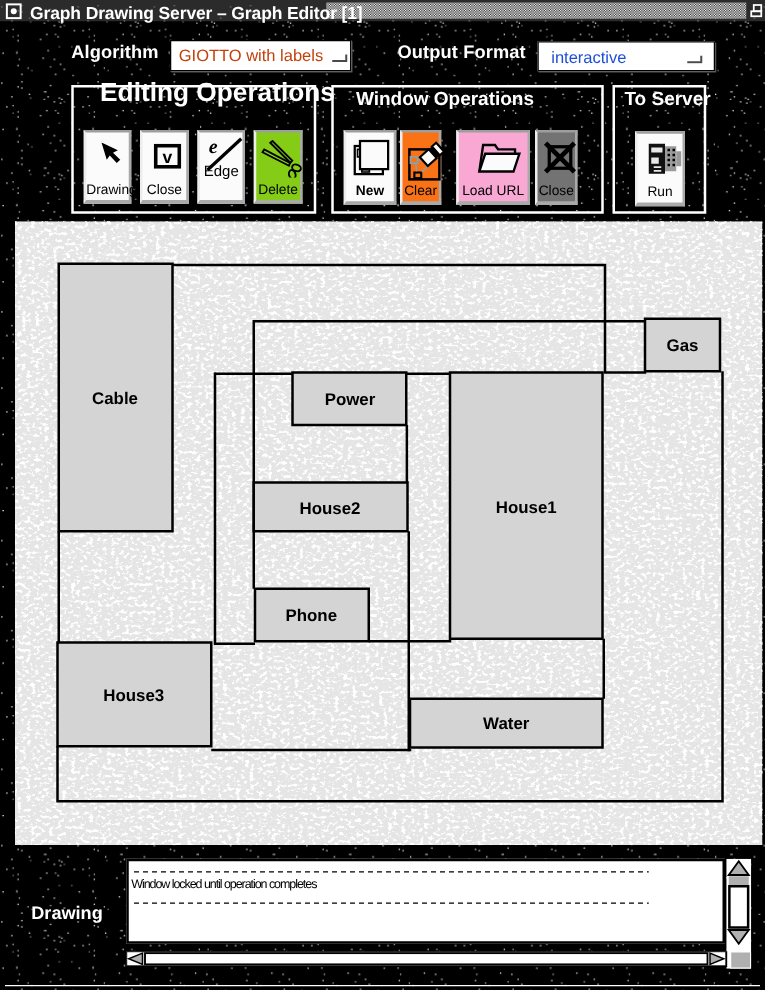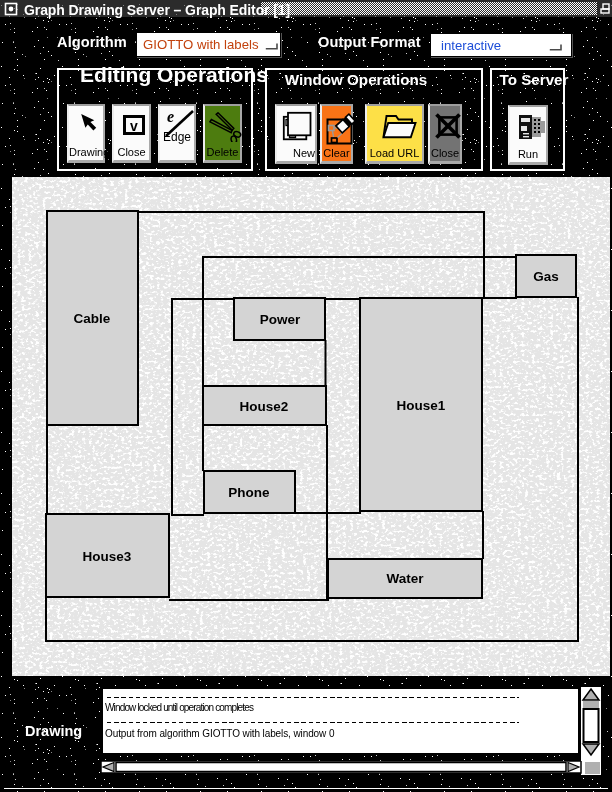--- a/index.html
+++ b/index.html
@@ -118,57 +118,57 @@
 </svg>
 <div class="abs" style="left:0;right:0;bottom:2px;text-align:center;font-size:11px;color:#000;">Close</div>
 </div>
 <div class="abs" style="left:158px;top:104px;width:38px;height:59px;background:#fbfbfb;border-top:2px solid #9e9e9e;border-left:2px solid #ededed;border-right:2px solid #a9a9a9;border-bottom:3px solid #a9a9a9;box-sizing:border-box;">
 <svg class="abs" style="left:3px;top:2px" width="32" height="30" viewBox="0 0 32 30">
 <line x1="3" y1="28" x2="30" y2="3" stroke="#000" stroke-width="2.6"></line>
 <text x="4" y="14" font-size="16" font-weight="bold" font-style="italic" font-family="Liberation Serif,serif">e</text>
 </svg>
 <div class="abs" style="left:0;right:0;bottom:16px;text-align:center;font-size:12px;color:#000;">Edge</div>
 </div>
-<div class="abs" style="left:203px;top:104px;width:39px;height:59px;background:#4d7c0f;border-top:2px solid #9e9e9e;border-left:2px solid #ededed;border-right:2px solid #a9a9a9;border-bottom:3px solid #a9a9a9;box-sizing:border-box;padding-left:20px;">
+<div class="abs" style="left:203px;top:104px;width:39px;height:59px;background:#84cc16;border-top:2px solid #9e9e9e;border-left:2px solid #ededed;border-right:2px solid #a9a9a9;border-bottom:3px solid #a9a9a9;box-sizing:border-box;padding-left:20px;">
 <svg class="abs" style="left:2px;top:6px" width="36" height="30" viewBox="0 0 36 30">
 <g fill="none" stroke="#000" stroke-width="1.5">
 <path d="M9.2 2.2 L25.3 18.2 L26.8 16.4 L11 0.8 Z"></path>
 <path d="M3 9.8 L24.2 20.6 L25 18.4 L4.4 7.6 Z"></path>
 <ellipse cx="30.2" cy="22.3" rx="3.6" ry="2.6" transform="rotate(20 30.2 22.3)"></ellipse>
 <ellipse cx="26.8" cy="27.6" rx="3.6" ry="2.6" transform="rotate(75 26.8 27.6)"></ellipse>
 </g>
 </svg>
 <div class="abs" style="left:0;right:0;bottom:2px;text-align:center;font-size:11px;color:#000;">Delete</div>
 </div>
 <div class="abs" style="left:275px;top:104px;width:42px;height:60px;background:#fbfbfb;border-top:2px solid #9e9e9e;border-left:2px solid #ededed;border-right:2px solid #a9a9a9;border-bottom:3px solid #a9a9a9;box-sizing:border-box;">
 <svg class="abs" style="left:5px;top:5px" width="30" height="30" viewBox="0 0 30 30">
 <rect x="1.8" y="5.8" width="22.5" height="22.5" fill="#fbfbfb" stroke="#000" stroke-width="1.8"></rect>
 <rect x="4" y="8.5" width="2.5" height="6" fill="none" stroke="#000" stroke-width="1.3"></rect>
 <rect x="6" y="1.8" width="22.5" height="22.5" fill="#fbfbfb" stroke="#000" stroke-width="1.8"></rect>
 <rect x="7.5" y="24.8" width="6" height="1.8" fill="none" stroke="#000" stroke-width="1.3"></rect>
 </svg>
-<div class="abs" style="left:0;right:0;bottom:2px;text-align:right;font-size:11px;color:#000;">New</div>
+<div class="abs" style="left:0;right:0;bottom:2px;text-align:center;font-size:11px;color:#000;font-weight:bold;">New</div>
 </div>
 <div class="abs" style="left:320px;top:104px;width:33px;height:60px;background:#f97316;border-top:2px solid #9e9e9e;border-left:2px solid #ededed;border-right:2px solid #a9a9a9;border-bottom:3px solid #a9a9a9;box-sizing:border-box;">
 <svg class="abs" style="left:2px;top:6px" width="36" height="34" viewBox="0 0 36 34">
 <rect x="3.5" y="7.5" width="24" height="24" fill="none" stroke="#000" stroke-width="2"></rect>
 <rect x="4.5" y="13.5" width="5.5" height="5" fill="none" stroke="#9a9a9a" stroke-width="1.6"></rect>
 <line x1="10.5" y1="16" x2="13.5" y2="16" stroke="#9a9a9a" stroke-width="1.4"></line>
 <rect x="7.5" y="26" width="5.5" height="4.5" fill="none" stroke="#000" stroke-width="1.7"></rect>
 <line x1="8.5" y1="19" x2="9.5" y2="25" stroke="#9a9a9a" stroke-width="1.4"></line>
 <line x1="13.5" y1="25.5" x2="21" y2="18.5" stroke="#9a9a9a" stroke-width="1.4"></line>
 <g transform="rotate(-42 19 13.5)">
 <rect x="13.5" y="9" width="9.5" height="9.5" fill="#fbfbfb" stroke="#000" stroke-width="1.7"></rect>
 <rect x="23" y="9" width="3.4" height="9.5" fill="#000"></rect>
 <rect x="26.4" y="9" width="4.6" height="9.5" fill="#fbfbfb" stroke="#000" stroke-width="1.7"></rect>
 </g>
 </svg>
 <div class="abs" style="left:0;right:0;bottom:2px;text-align:center;font-size:11px;color:#000;">Clear</div>
 </div>
-<div class="abs" style="left:365px;top:104px;width:59px;height:60px;background:#fde047;border-top:2px solid #9e9e9e;border-left:2px solid #ededed;border-right:2px solid #a9a9a9;border-bottom:3px solid #a9a9a9;box-sizing:border-box;">
+<div class="abs" style="left:365px;top:104px;width:59px;height:60px;background:#f9a8d4;border-top:2px solid #9e9e9e;border-left:2px solid #ededed;border-right:2px solid #a9a9a9;border-bottom:3px solid #a9a9a9;box-sizing:border-box;">
 <svg class="abs" style="left:13px;top:5px" width="40" height="30" viewBox="0 0 40 30">
 <path d="M3.5 26 L6.5 5 H16 L18.5 8.5 H32 V11.5" fill="none" stroke="#000" stroke-width="1.9"></path>
 <path d="M3.5 26.2 L8.2 12 H35.5 L30.8 26.2 Z" fill="#fbfbfb" stroke="#000" stroke-width="1.9"></path>
 </svg>
 <div class="abs" style="left:0;right:0;bottom:2px;text-align:center;font-size:11px;color:#000;">Load URL</div>
 </div>
 <div class="abs" style="left:428px;top:104px;width:34px;height:60px;background:#737373;border-top:2px solid #9e9e9e;border-left:2px solid #ededed;border-right:2px solid #a9a9a9;border-bottom:3px solid #a9a9a9;box-sizing:border-box;">
 <svg class="abs" style="left:4px;top:6px" width="28" height="28" viewBox="0 0 28 28">
 <line x1="2.5" y1="2.5" x2="25.5" y2="25.5" stroke="#000" stroke-width="3.8"></line>
 <line x1="25.5" y1="2.5" x2="2.5" y2="25.5" stroke="#000" stroke-width="3.8"></line>
@@ -244,21 +244,20 @@
   <text x="107" y="561">House3</text>
   <text x="405" y="583">Water</text>
  </g>
 </svg>
 
 <div class="abs wlabel" style="left:25px;top:723px;font-size:14.5px;">Drawing</div>
 <div class="abs" style="left:101px;top:687px;width:475px;height:64px;background:#fff;border:2px solid #000;">
   <div class="abs" style="left:4px;top:8px;width:412px;height:1.2px;background:repeating-linear-gradient(90deg,#000 0 4.4px,transparent 4.4px 7.2px);"></div>
   <div class="abs" style="left:2px;top:13px;font-size:10px;letter-spacing:-0.85px;color:#000;">Window locked until operation completes</div>
   <div class="abs" style="left:4px;top:32.5px;width:412px;height:1.2px;background:repeating-linear-gradient(90deg,#000 0 4.4px,transparent 4.4px 7.2px);"></div>
-  <div class="abs" style="left:2px;top:39px;font-size:10px;letter-spacing:-0.1px;color:#000;">Output from algorithm GIOTTO with labels, window 0</div>
 </div>
 
 <svg class="abs" style="left:581px;top:687px" width="20" height="88">
   <rect x="0" y="0" width="20" height="88" fill="#fff"></rect>
   <path d="M10 2 L18 13 H2 Z" fill="#b0b0b0" stroke="#000" stroke-width="1.5"></path>
   <rect x="2" y="14" width="16" height="7" fill="#b0b0b0"></rect>
   <rect x="2.5" y="22" width="15" height="33" fill="#fff" stroke="#000" stroke-width="2"></rect>
   <path d="M2 57 H18 L10 68 Z" fill="#b0b0b0" stroke="#000" stroke-width="1.5"></path>
 </svg>
 

